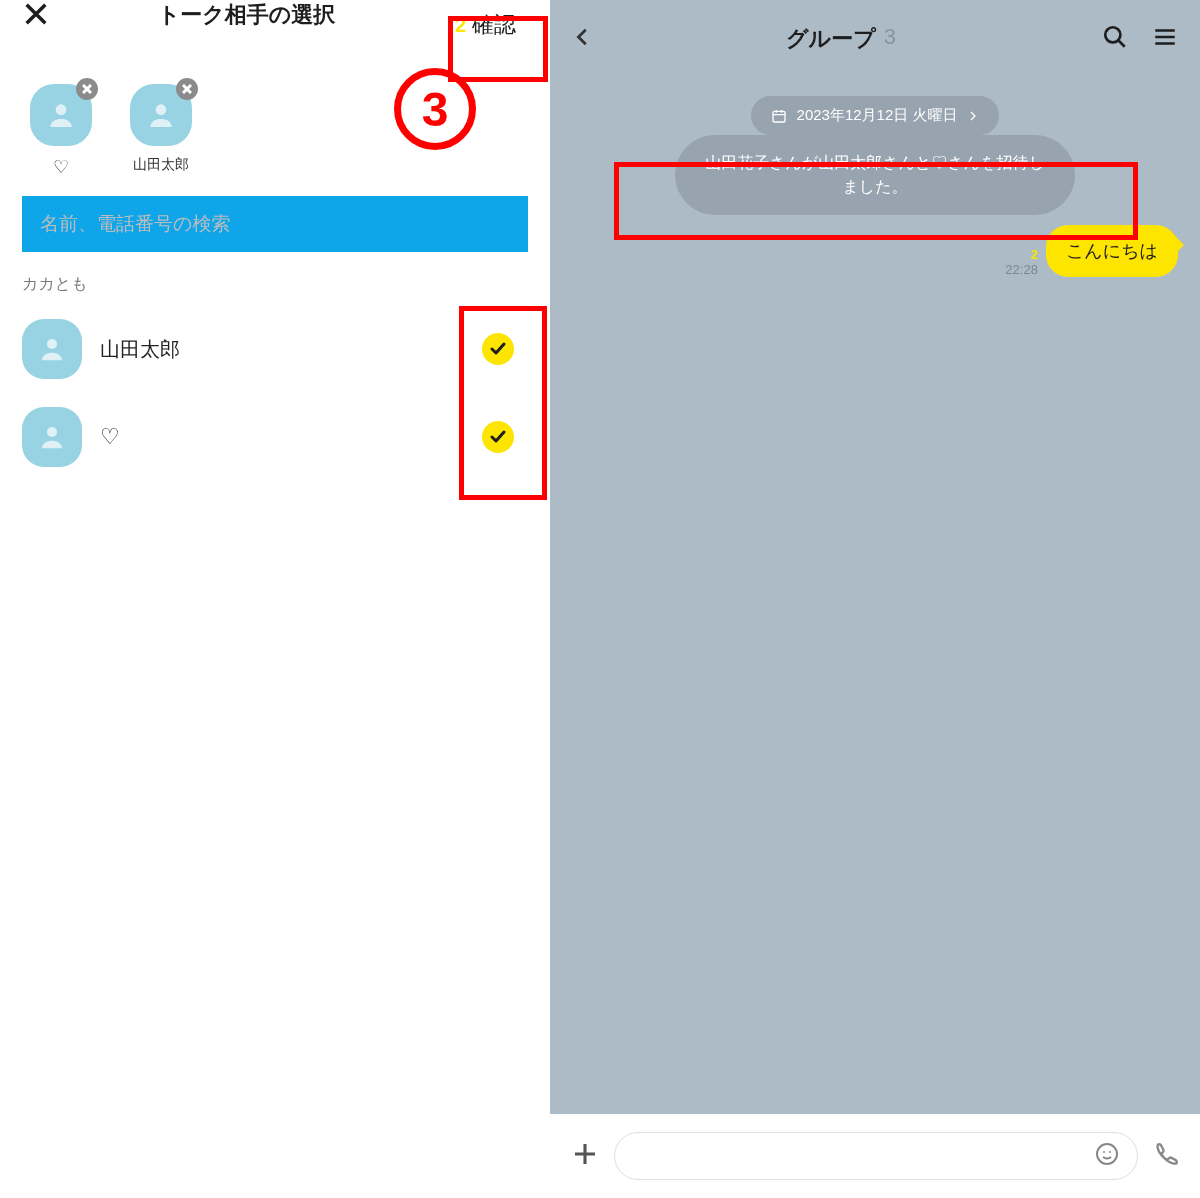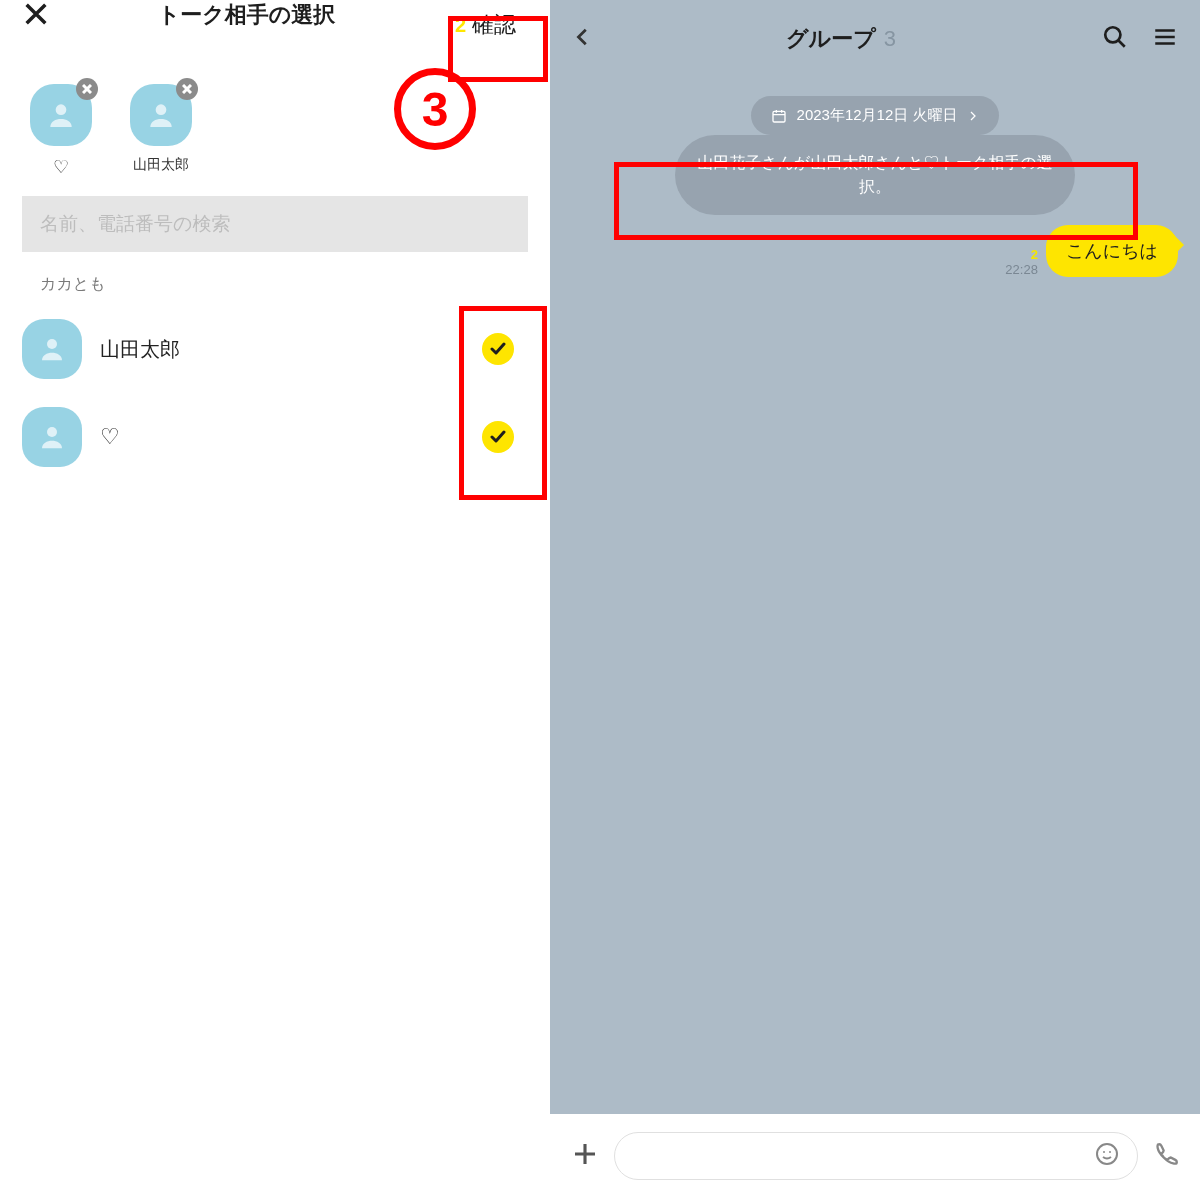--- a/index.html
+++ b/index.html
@@ -17,45 +17,45 @@
 
   .chips { display: flex; gap: 22px; padding: 6px 22px 18px; }
   .chip { display: flex; flex-direction: column; align-items: center; gap: 10px; width: 78px; }
   .chip-avatar { position: relative; width: 62px; height: 62px; border-radius: 24px; background: #98d3e4; display: flex; align-items: center; justify-content: center; }
   .chip-avatar svg { width: 32px; height: 32px; fill: #dff1f7; }
   .chip-remove { position: absolute; top: -6px; right: -6px; width: 22px; height: 22px; border-radius: 50%; background: #8b8b8b; display: flex; align-items: center; justify-content: center; }
   .chip-remove svg { width: 10px; height: 10px; stroke: #fff; stroke-width: 3; fill: none; }
   .chip-label { font-size: 14px; color: #333; text-align: center; white-space: nowrap; }
   .chip-label.heart { font-size: 18px; }
 
-  .search-box { margin: 0 22px 22px; height: 56px; background: #e5e5e5; display: flex; padding: 0 18px; }
+  .search-box { margin: 0 22px 22px; height: 56px; background: #0ea5e9; display: flex; padding: 0 18px; }
   .search-box input { border: none; outline: none; background: transparent; width: 100%; font-size: 19px; color: #333; }
   .search-box input::placeholder { color: #bdbdbd; }
 
-  .section-label { padding: 0 40px 10px; font-size: 16px; color: #7a7a7a; }
+  .section-label { padding: 0 22px 10px; font-size: 16px; color: #7a7a7a; }
 
   .contact-row { display: flex; align-items: center; padding: 14px 22px; gap: 18px; }
   .contact-avatar { width: 60px; height: 60px; border-radius: 22px; background: #98d3e4; display: flex; align-items: center; justify-content: center; }
   .contact-avatar svg { width: 30px; height: 30px; fill: #dff1f7; }
   .contact-name { flex: 1; font-size: 20px; color: #222; }
   .contact-name.heart { font-size: 22px; }
   .contact-check { width: 32px; height: 32px; border-radius: 50%; background: #fee500; display: flex; align-items: center; justify-content: center; margin-right: 14px; }
   .contact-check svg { width: 16px; height: 16px; stroke: #1e1e1e; stroke-width: 3; fill: none; stroke-linecap: round; stroke-linejoin: round; }
 
   
   .red-box { position: absolute; border: 5px solid #ff0000; pointer-events: none; }
   .red-confirm-box { top: 16px; right: 2px; width: 100px; height: 66px; }
   .red-checks-box { top: 306px; left: 459px; width: 88px; height: 194px; }
   .red-circle-3 { position: absolute; top: 68px; left: 394px; width: 82px; height: 82px; border: 7px solid #ff0000; border-radius: 50%; display: flex; align-items: center; justify-content: center; font-size: 48px; font-weight: 800; color: #ff0000; background: rgba(255,255,255,0); pointer-events: none; }
 
   
   .right-pane { position: relative; width: 650px; height: 100%; background: #adbbc7; display: flex; flex-direction: column; }
   .right-header { height: 78px; background: #adbbc7; display: flex; align-items: center; padding: 0 22px; gap: 10px; }
   .back-chevron svg { width: 22px; height: 22px; stroke: #333; stroke-width: 3; fill: none; }
-  .right-title-wrap { flex: 1; text-align: center; display: flex; align-items: center; justify-content: center; gap: 8px; }
+  .right-title-wrap { flex: 1; text-align: center; display: flex; align-items: flex-start; justify-content: center; gap: 8px; }
   .right-title { font-size: 22px; font-weight: 800; color: #1e1e1e; }
   .right-title-count { font-size: 22px; font-weight: 400; color: #8695a2; }
   .icon-btn svg { width: 26px; height: 26px; stroke: #1e1e1e; stroke-width: 2.5; fill: none; }
   .icon-btn { margin-left: 14px; }
 
   .chat-body { flex: 1; padding: 18px 22px; display: flex; flex-direction: column; align-items: center; }
   .date-pill { padding: 10px 20px; border-radius: 999px; background: #97a3af; color: #fff; font-size: 15px; display: flex; align-items: center; gap: 10px; }
   .date-pill svg.cal { width: 16px; height: 16px; stroke: #fff; fill: none; stroke-width: 2; }
   .date-pill svg.chev { width: 12px; height: 12px; stroke: #fff; fill: none; stroke-width: 2.5; }
 
@@ -197,21 +197,21 @@
         <svg class="cal" viewBox="0 0 24 24">
             <rect x="3" y="5" width="18" height="16" rx="2"></rect>
             <path d="M3 10 H21 M8 3 V7 M16 3 V7"></path>
           </svg>
         <span>2023年12月12日 火曜日</span>
         <svg class="chev" viewBox="0 0 24 24">
             <path d="M8 4 L16 12 L8 20"></path>
           </svg>
       </div>
 
-      <div class="system-pill">山田花子さんが山田太郎さんと♡トーク相手の選択。</div>
+      <div class="system-pill">山田花子さんが山田太郎さんと♡さんを招待しました。</div>
 
       <div class="msg-row">
         <div class="msg-meta">
           <span class="unread">2</span>
           <span class="time">22:28</span>
         </div>
         <div class="msg-bubble">こんにちは</div>
       </div>
     </div>
 

